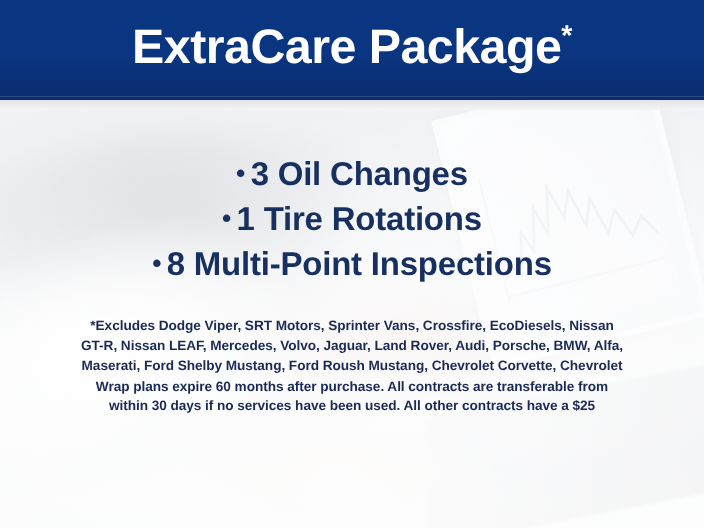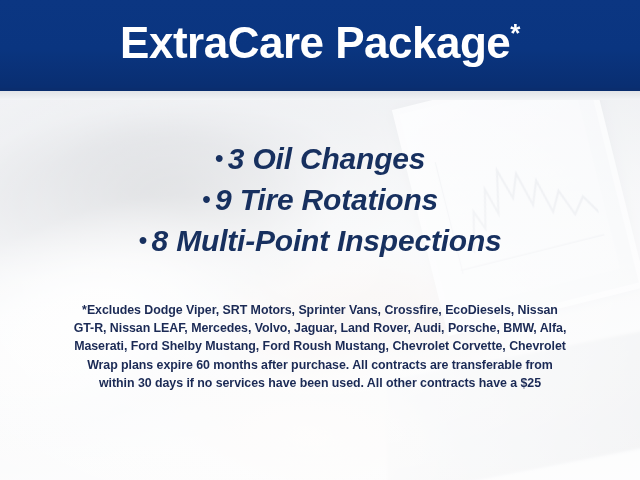--- a/index.html
+++ b/index.html
@@ -198,21 +198,20 @@
 
   
   .benefits {
     position: absolute;
     left: 0;
     top: 138px;
     width: 100%;
     padding: 0 4px;
     box-sizing: border-box;
     text-align: center;
-    font-style: italic;
   }
   .benefit {
     color: #17305f;
     font-size: 30px;
     font-weight: bold;
     line-height: 40px;
     letter-spacing: -0.2px;
     white-space: nowrap;
   }
   .benefit .dot {
@@ -226,21 +225,20 @@
     position: absolute;
     left: 30px;
     right: 30px;
     top: 287px;
     text-align: center;
     color: #1b2a55;
     font-size: 12.4px;
     font-weight: bold;
     line-height: 18.2px;
     letter-spacing: -0.05px;
-    margin-top: 14px;
   }
   .fineprint .fp-line {
     white-space: nowrap;
   }
 </style>
 </head>
 <body>
 
 <div id="ad">
 
@@ -270,21 +268,21 @@
   </div>
 
   <div class="header">
     <h1 class="title"><span>ExtraCare Package</span><span class="star">*</span></h1>
   </div>
   <div class="header-rule"></div>
   <div class="header-shelf"></div>
 
   <div class="benefits">
     <div class="benefit"><span class="dot">•</span><span>3 Oil Changes</span></div>
-    <div class="benefit"><span class="dot">•</span><span>9 Tire Rotations</span></div>
+    <div class="benefit"><span class="dot">•</span><span>1 Tire Rotations</span></div>
     <div class="benefit"><span class="dot">•</span><span>8 Multi-Point Inspections</span></div>
   </div>
 
   <div class="fineprint">
     <div class="fp-line">*Excludes Dodge Viper, SRT Motors, Sprinter Vans, Crossfire, EcoDiesels, Nissan</div>
     <div class="fp-line">GT-R, Nissan LEAF, Mercedes, Volvo, Jaguar, Land Rover, Audi, Porsche, BMW, Alfa,</div>
     <div class="fp-line">Maserati, Ford Shelby Mustang, Ford Roush Mustang, Chevrolet Corvette, Chevrolet</div>
     <div class="fp-line">Wrap plans expire 60 months after purchase. All contracts are transferable from</div>
     <div class="fp-line">within 30 days if no services have been used. All other contracts have a $25</div>
   </div>

